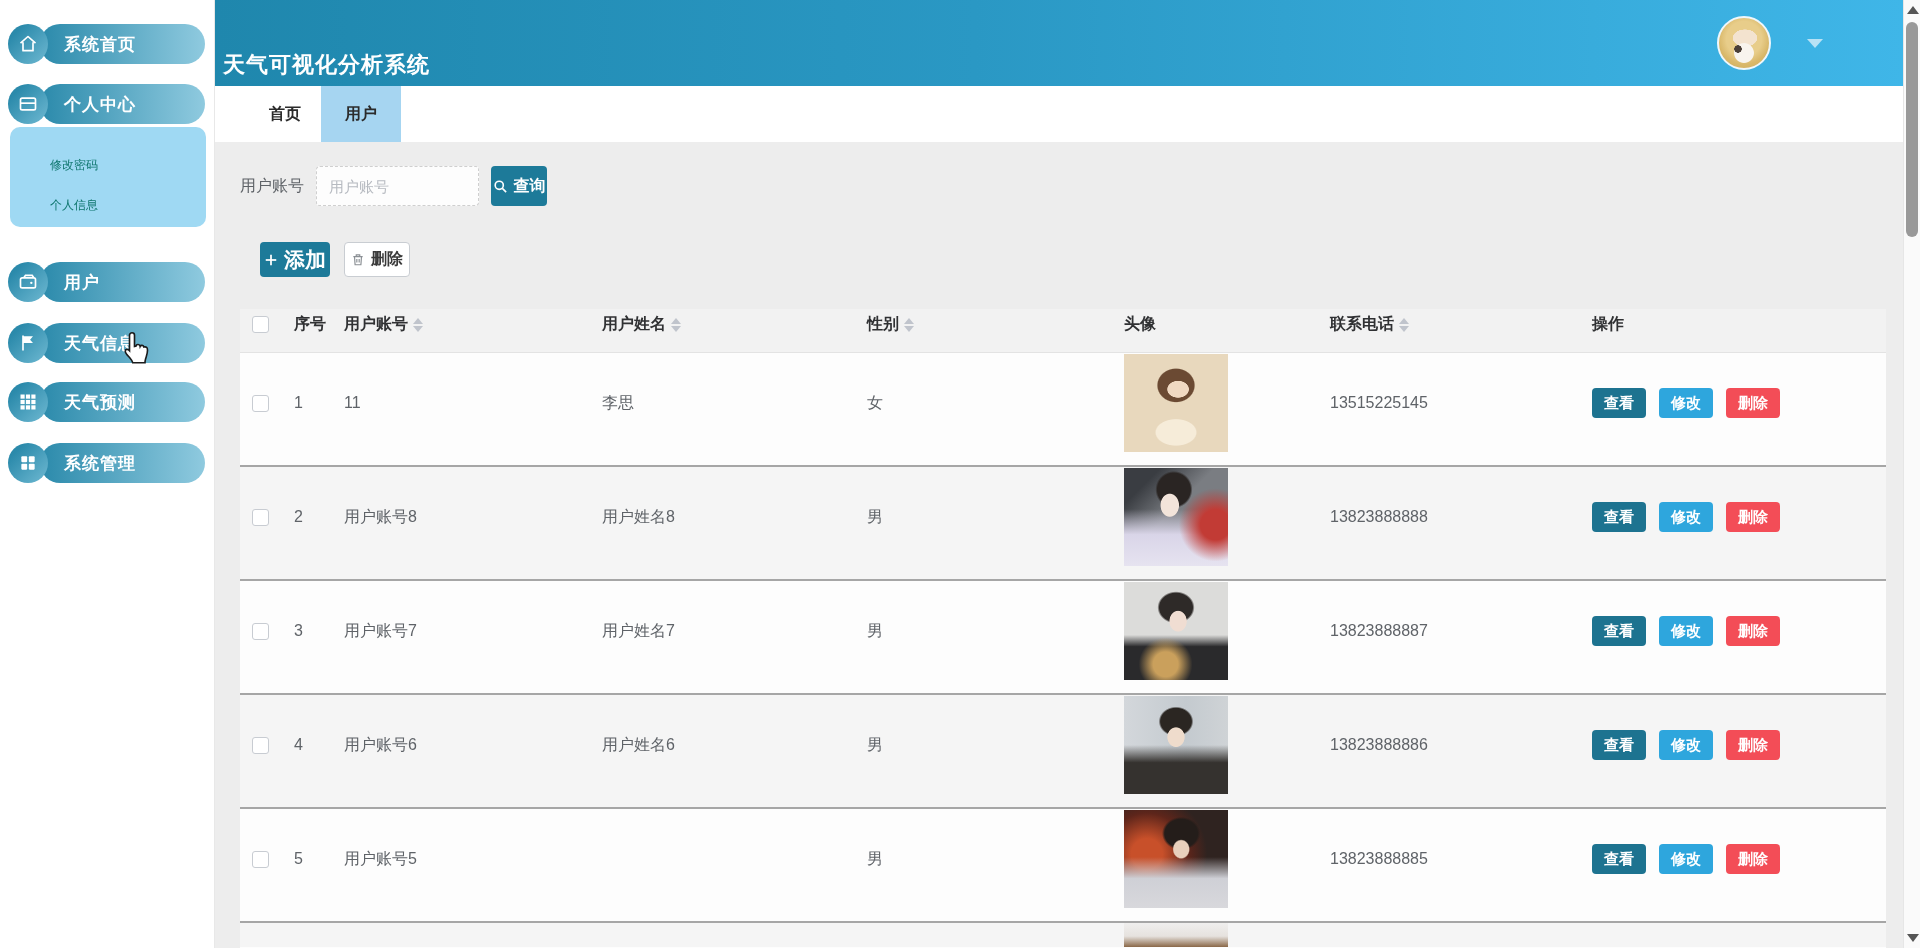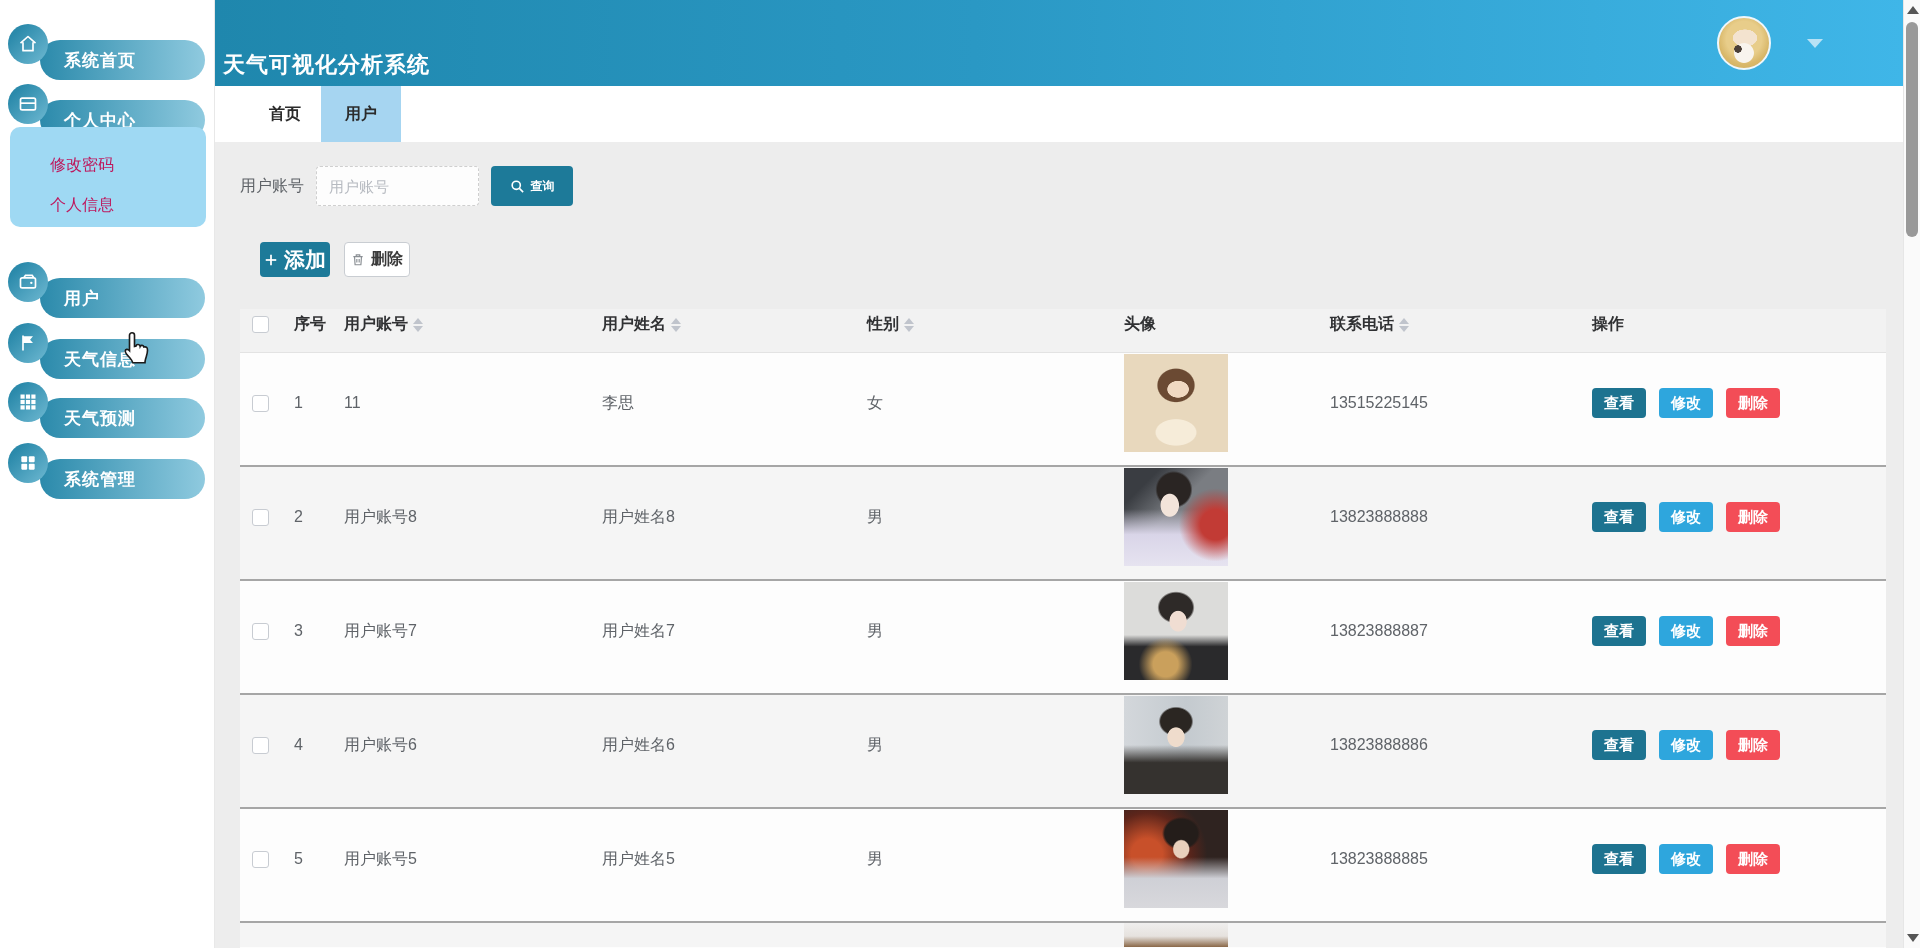--- a/index.html
+++ b/index.html
@@ -4,25 +4,25 @@
 <style>
   * { margin:0; padding:0; box-sizing:border-box; }
   html,body { width:1920px; height:948px; overflow:hidden; font-family:"Liberation Sans","DejaVu Sans",sans-serif; background:#fff; }
   .app { position:relative; width:1920px; height:948px; }
 
   
   .sidebar { position:absolute; left:0; top:0; width:215px; height:948px; background:#ffffff; border-right:1px solid #e8e8e8; z-index:6; }
   .menu-item { position:absolute; left:0; width:215px; height:40px; cursor:pointer; }
   .menu-circle { position:absolute; left:8px; top:0; width:40px; height:40px; border-radius:50%;
     background:linear-gradient(135deg,#2b8aab 20%,#6fb9d2 100%); display:flex; align-items:center; justify-content:center; z-index:2; }
-  .menu-pill { position:absolute; left:40px; top:16px; width:165px; height:40px; border-radius:20px;
+  .menu-pill { position:absolute; left:40px; top:0; width:165px; height:40px; border-radius:20px;
     background:linear-gradient(90deg,#2b8aab 0%,#8fcadf 100%); color:#fff; font-size:17px; font-weight:bold;
     display:flex; align-items:center; padding-left:24px; letter-spacing:1px; }
   .submenu { position:absolute; left:10px; top:127px; width:196px; height:100px; background:#9fd9f3; border-radius:10px; }
-  .submenu-item { position:absolute; left:40px; height:24px; font-size:16px; color:#be185d; cursor:pointer; display:flex; align-items:center; }
+  .submenu-item { position:absolute; left:40px; height:24px; font-size:12px; color:#0f766e; cursor:pointer; display:flex; align-items:center; }
   .submenu-item.s1 { top:26px; }
   .submenu-item.s2 { top:66px; }
   .mi-1 { top:24px; } .mi-2 { top:84px; } .mi-3 { top:262px; } .mi-4 { top:323px; } .mi-5 { top:382px; } .mi-6 { top:443px; }
   .menu-icon-svg { width:20px; height:20px; }
 
   
   .topbar { position:absolute; left:215px; top:0; width:1688px; height:86px;
     background:linear-gradient(90deg,#1f87ad 0%,#2a98c4 45%,#3fb6e8 100%); z-index:4; }
   .page-title { position:absolute; left:8px; top:22px; color:#ffffff; font-size:22px; font-weight:bold; letter-spacing:1px;margin-top:28px; }
   .user-area { position:absolute; right:80px; top:16px; display:flex; align-items:center; gap:36px; }
@@ -45,21 +45,21 @@
   .content { position:absolute; left:215px; top:142px; width:1688px; height:806px; background:#ededed; z-index:2; }
 
   .search-row { position:absolute; left:25px; top:24px; height:40px; display:flex; align-items:center; }
   .search-label { font-size:16px; color:#5f6368; margin-right:12px; }
   .search-input { width:163px; height:40px; border:1px dashed #cfcfcf; border-radius:4px; background:#fdfdfd;
     font-size:15px; padding:0 12px; color:#333; outline:none; font-family:inherit; }
   .search-input::placeholder { color:#b6bac0; }
   .btn { border:none; border-radius:4px; cursor:pointer; font-family:inherit; font-weight:bold;
     display:inline-flex; align-items:center; justify-content:center; gap:6px; }
   .btn-primary { background:#1d7a99; color:#fff; }
-  .btn-search { width:82px; height:40px; font-size:12px; margin-left:12px; }
+  .btn-search { width:56px; height:40px; font-size:16px; margin-left:12px; }
   .toolbar { position:absolute; left:45px; top:100px; display:flex; gap:14px; }
   .btn-add { width:70px; height:35px; font-size:21px; }
   .btn-delete { width:66px; height:35px; font-size:16px; background:#ffffff; border:1px solid #c9cdd2; color:#3a3a3a; font-weight:bold; }
 
   
   .table { position:absolute; left:25px; top:167px; width:1646px; height:639px; background:#fdfdfd; overflow:hidden; }
   .thead { position:relative; height:44px; background:#f2f2f2; border-bottom:1px solid #e3e3e3; }
   .tr { position:relative; height:114px; border-bottom:2px solid #a6a6a6; }
   .tr.odd  { background:#fdfdfd; }
   .tr.even { background:#f5f5f5; }
@@ -378,21 +378,20 @@
           <button class="row-btn btn-del">删除</button>
         </span>
       </div>
 
       <div class="tr odd">
         <span class="cell c-check">
             <span class="checkbox"></span>
           </span>
         <span class="cell c-no">5</span>
         <span class="cell c-account">用户账号5</span>
-        <span class="cell c-name">用户姓名5</span>
         <span class="cell c-gender">男</span>
         <span class="cell c-avatar">
             <span class="avatar-img avatar-5"></span>
           </span>
         <span class="cell c-phone">13823888885</span>
         <span class="cell c-actions">
           <button class="row-btn btn-view">查看</button>
           <button class="row-btn btn-edit">修改</button>
           <button class="row-btn btn-del">删除</button>
         </span>

